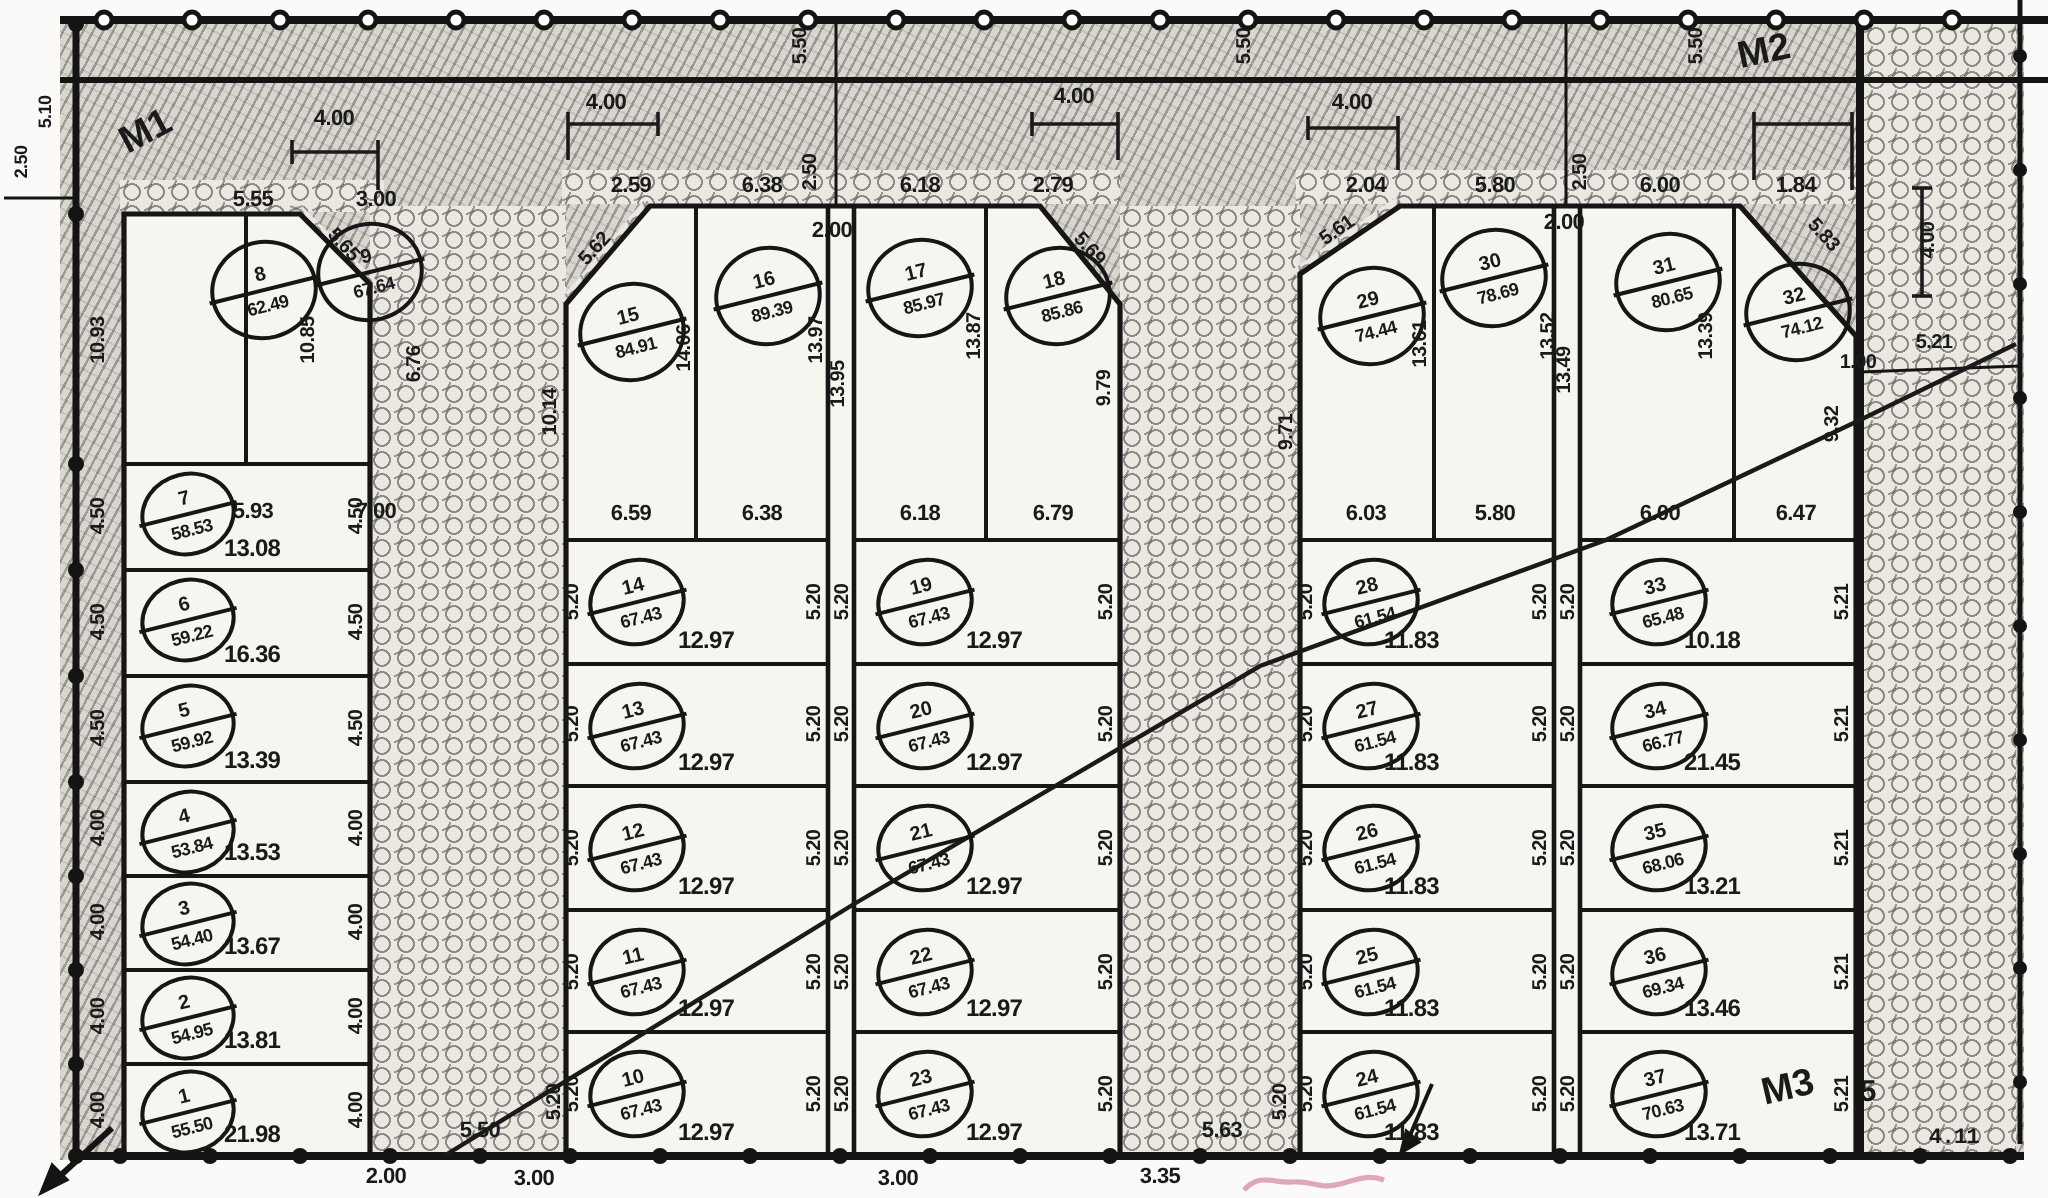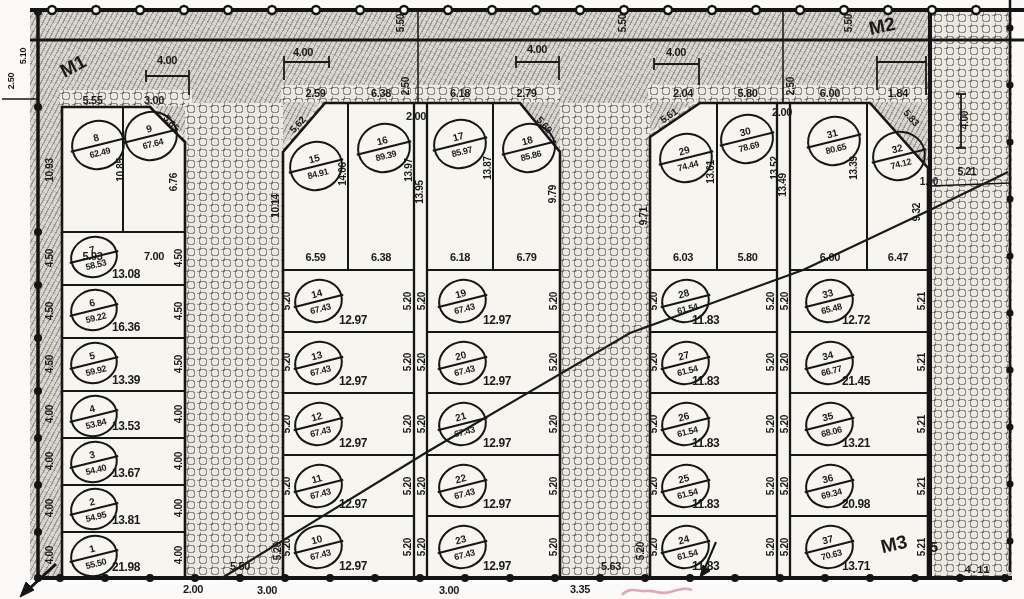--- a/index.html
+++ b/index.html
@@ -40,21 +40,21 @@
   .lot-circle.bigc{width:50px;height:46px;}
   .lc-num {font:700 10px/1 "Liberation Sans",sans-serif;transform:translateY(-3px);}
   .lc-area{font:700 9px/1 "Liberation Sans",sans-serif;transform:translateY(3px);letter-spacing:-0.3px;}
   
   .btop{position:absolute;display:flex;z-index:5;}
   .tcol{position:relative;height:100%;}
   .cx{position:absolute;left:50%;transform:translateX(-50%);}
   .tl-top{top:-15px;}
   .tl-bot{bottom:7px;}
   .tl-vert{position:absolute;right:-7px;transform:rotate(-90deg);}
-  #m1top{left:62px;top:107px;width:123px;height:162px;}
+  #m1top{left:62px;top:107px;width:123px;height:162px;padding-left:34px;}
   #m1top div.tcol:nth-of-type(1){width:61px;} #m1top div.tcol:nth-of-type(2){width:62px;}
   #m1top div.tcol:nth-of-type(1) .lot-circle{left:9px;top:13px;}
   #m1top div.tcol:nth-of-type(2) .lot-circle{left:1px;top:4px;}
   #m1top div.tcol:nth-of-type(1) .tl-vert{top:58px;right:-10px;}
   #m1top div.tcol:nth-of-type(2) .tl-vert{top:70px;right:2px;}
   #m1top .tl-top{top:-12px;}
   #midtop{left:283px;top:103px;width:277px;height:167px;}
   #midtop div.tcol:nth-of-type(1){width:65px;} #midtop div.tcol:nth-of-type(2){width:66px;}
   #midtop div.tcol:nth-of-type(3){width:66px;margin-left:13px;} #midtop div.tcol:nth-of-type(4){width:67px;}
   #midtop div.tcol:nth-of-type(1) .lot-circle{left:6px;top:38px;}
@@ -573,21 +573,21 @@
           <span class="dimw wlab">11.83</span>
           <span class="dim vedge re">5.20</span>
         </div>
         <div class="cgap"></div>
         <div class="cell rcell">
           <span class="dim vedge le2">5.20</span>
           <div class="lot-circle">
             <span class="lc-num">33</span>
             <span class="lc-area">65.48</span>
           </div>
-          <span class="dimw wlab">12.72</span>
+          <span class="dimw wlab">10.18</span>
           <span class="dim vedge re">5.21</span>
         </div>
       </div>
 
       <div class="prow2">
         <div class="cell lcell">
           <span class="dim vedge le">5.20</span>
           <div class="lot-circle">
             <span class="lc-num">27</span>
             <span class="lc-area">61.54</span>
@@ -639,21 +639,21 @@
           <span class="dimw wlab">11.83</span>
           <span class="dim vedge re">5.20</span>
         </div>
         <div class="cgap"></div>
         <div class="cell rcell">
           <span class="dim vedge le2">5.20</span>
           <div class="lot-circle">
             <span class="lc-num">36</span>
             <span class="lc-area">69.34</span>
           </div>
-          <span class="dimw wlab">20.98</span>
+          <span class="dimw wlab">13.46</span>
           <span class="dim vedge re">5.21</span>
         </div>
       </div>
 
       <div class="prow2">
         <div class="cell lcell">
           <span class="dim vedge le">5.20</span>
           <div class="lot-circle">
             <span class="lc-num">24</span>
             <span class="lc-area">61.54</span>

